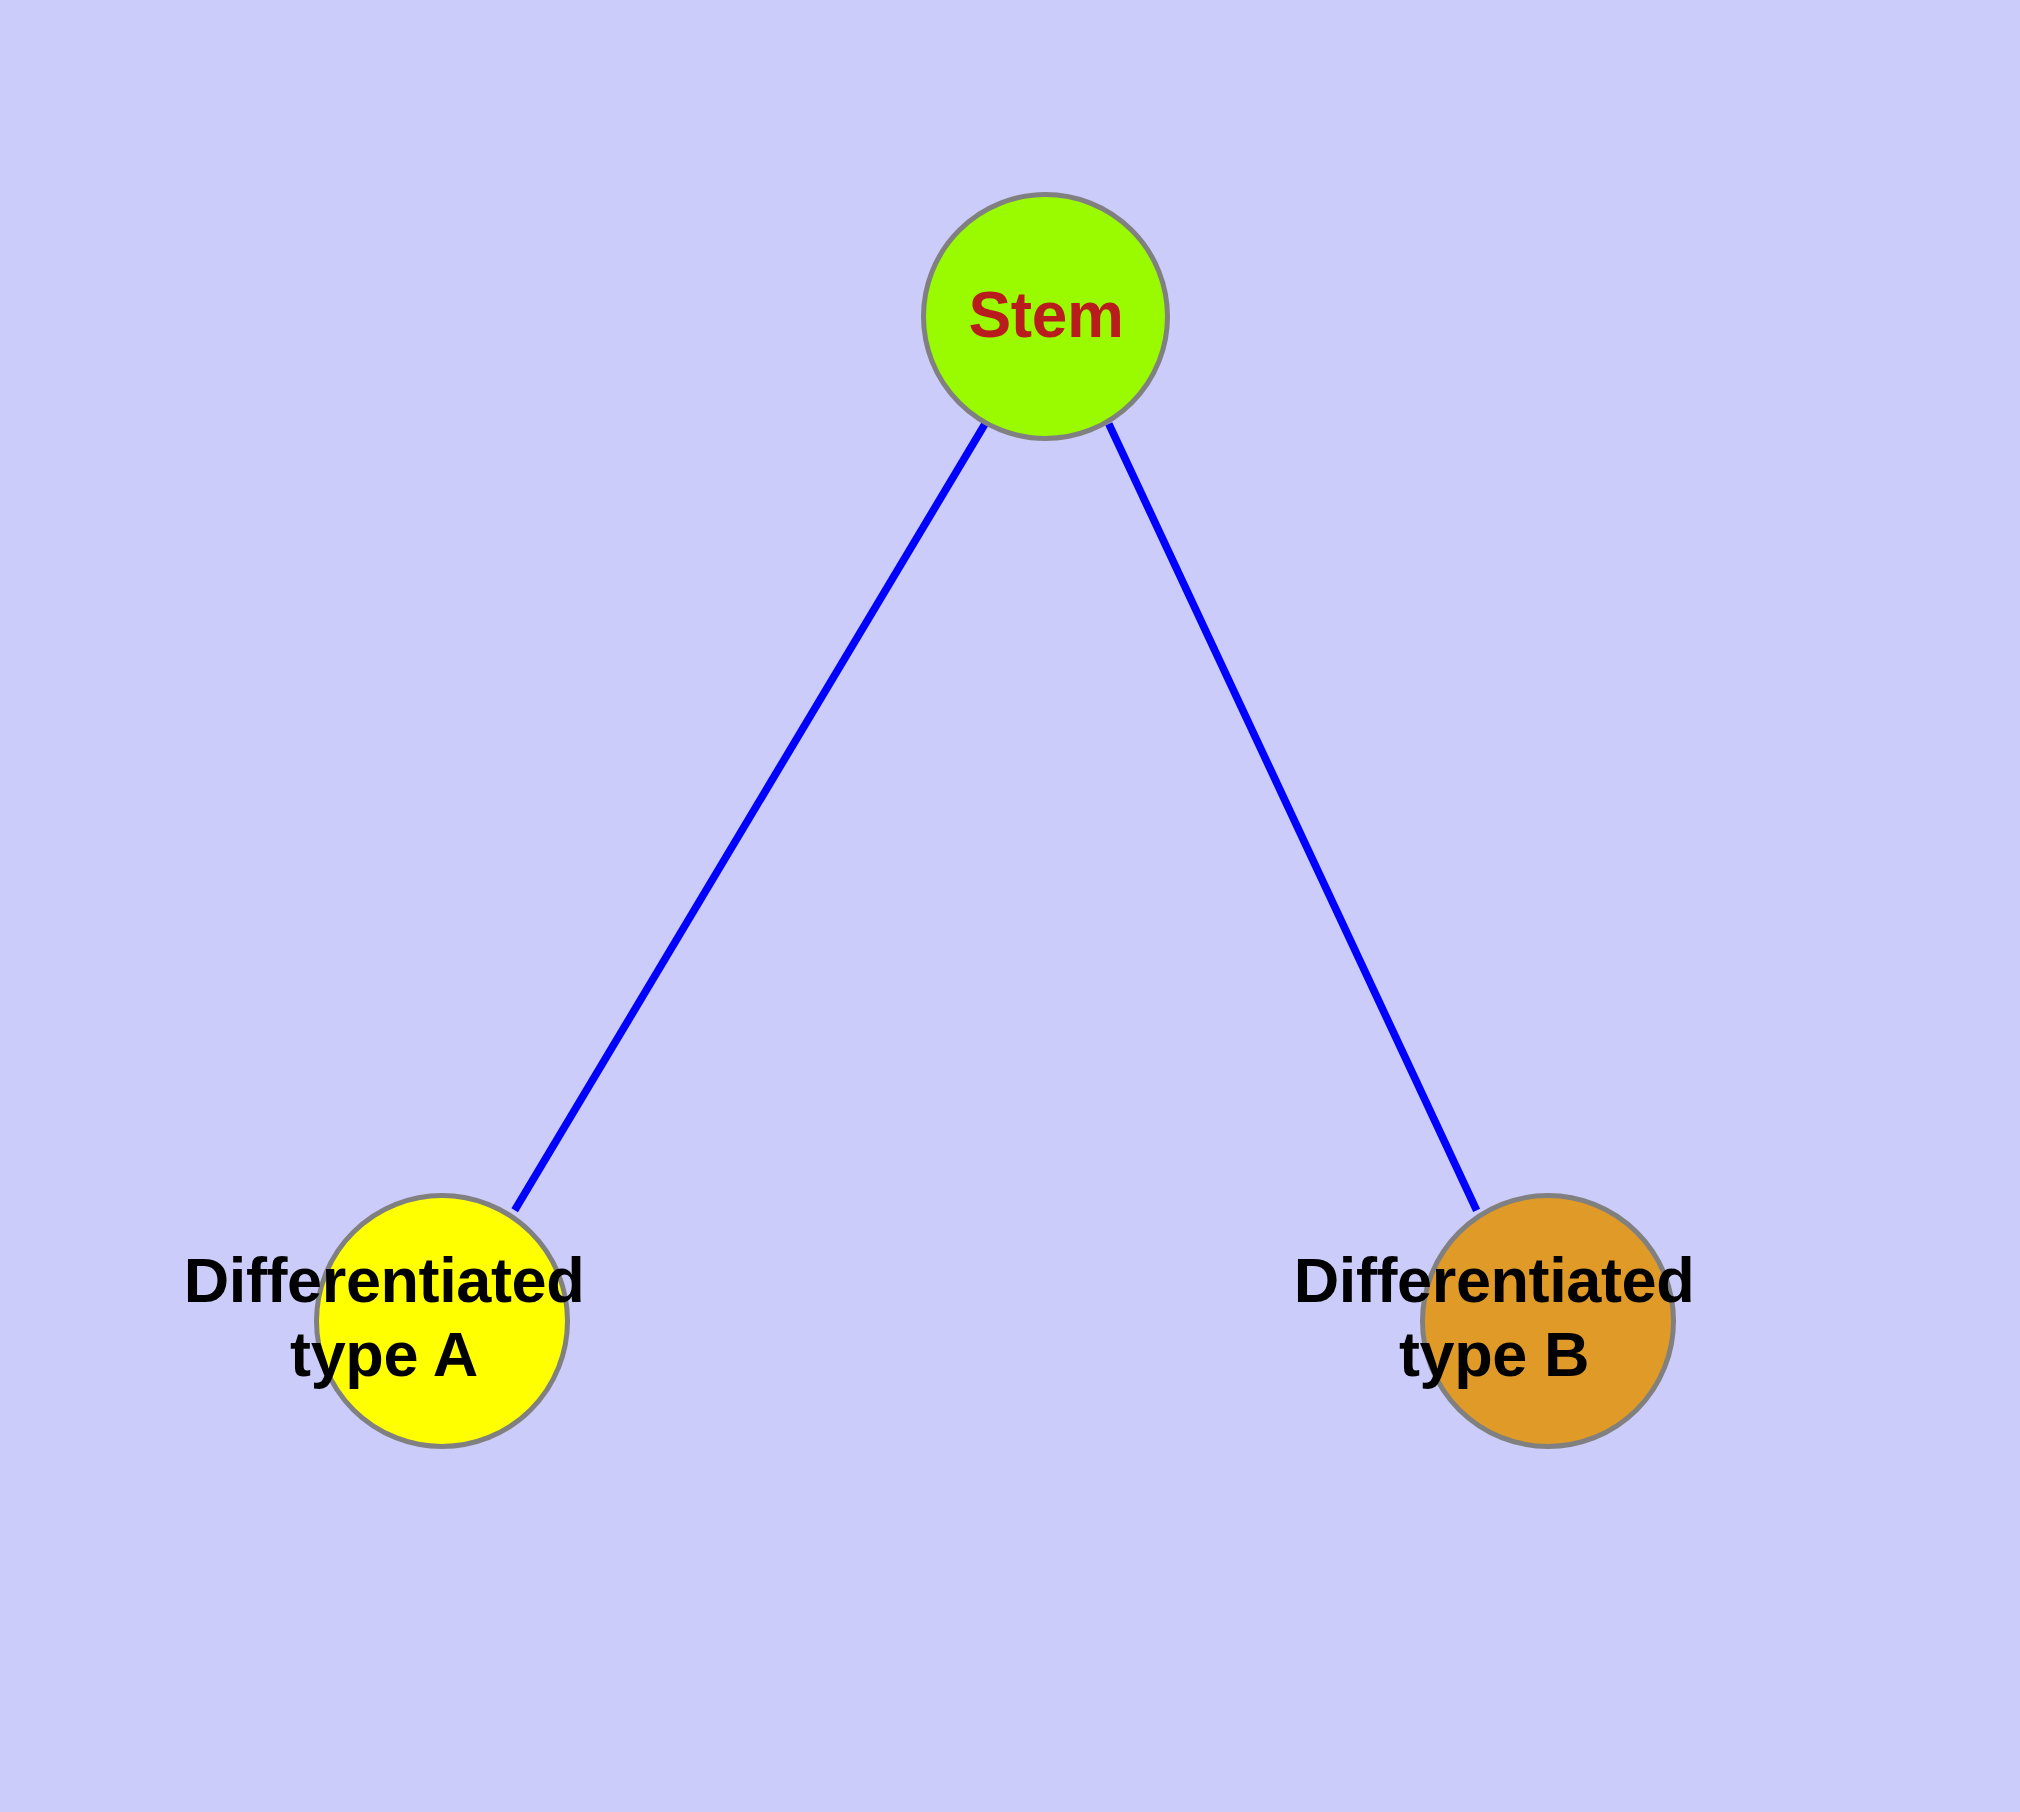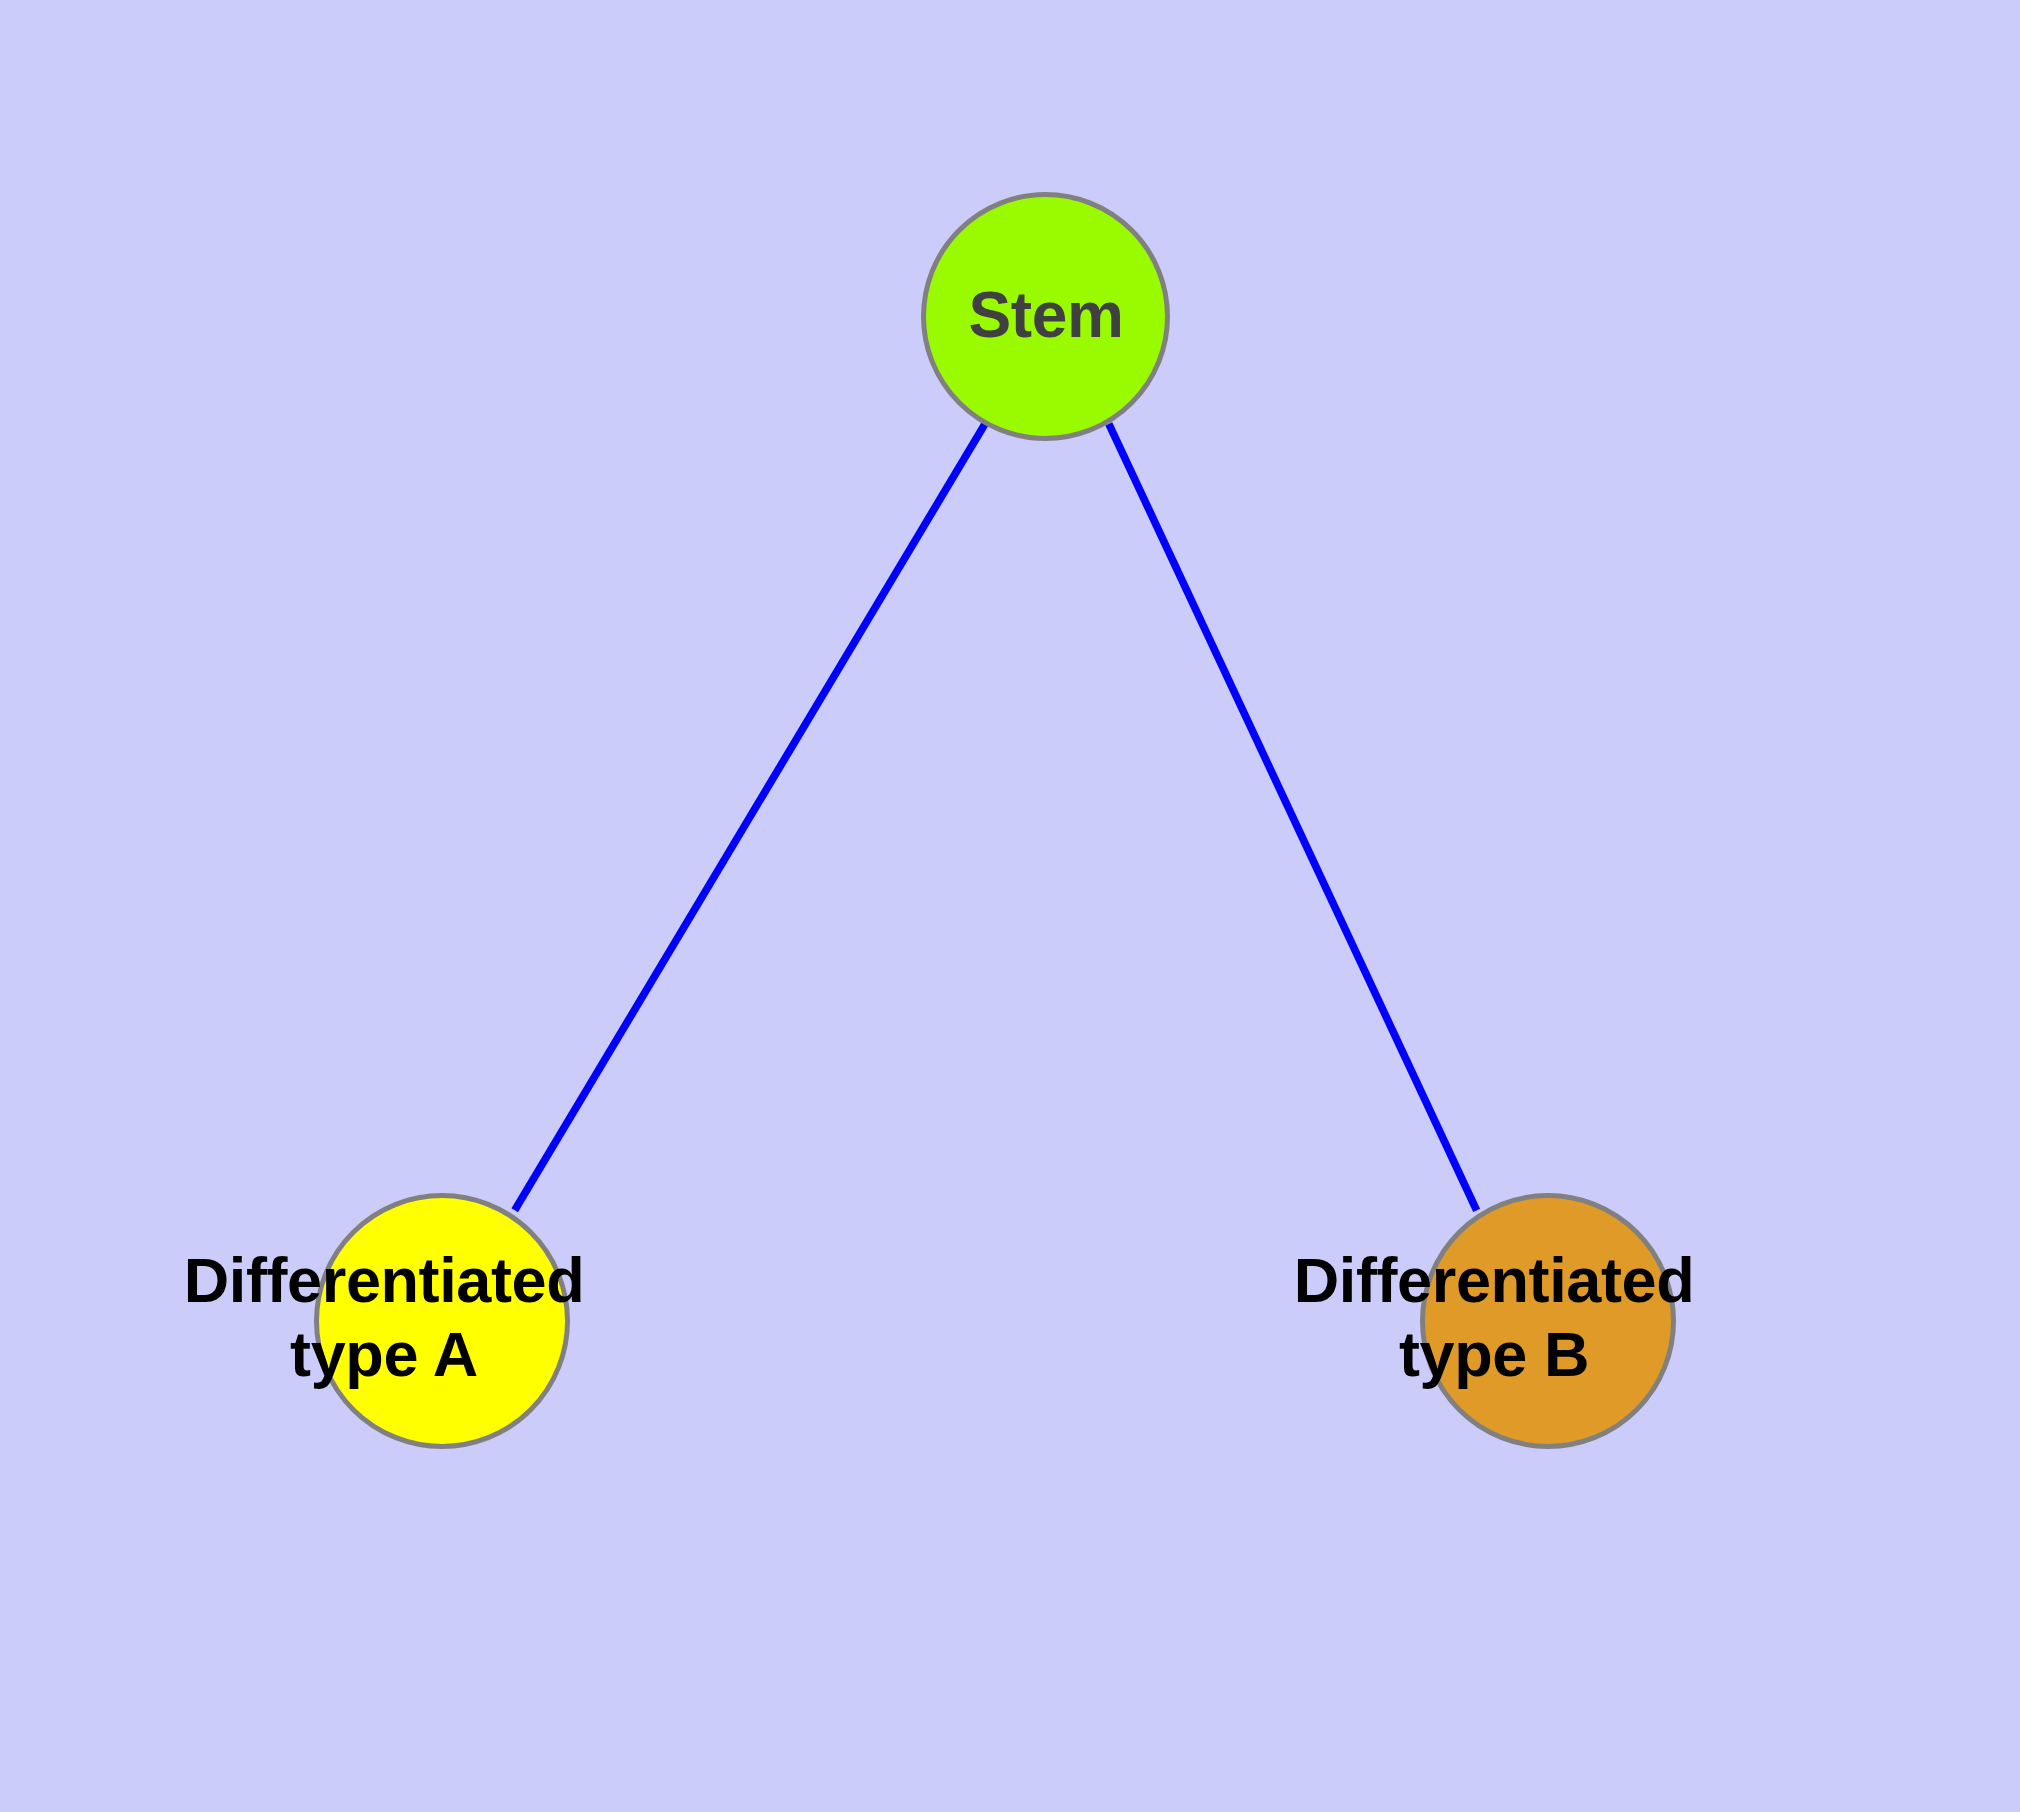--- a/index.html
+++ b/index.html
@@ -86,21 +86,21 @@
 
   <svg id="edge-layer" viewBox="0 0 2384 2138" xmlns="http://www.w3.org/2000/svg">
     <line id="edge-stem-diff-a" x1="1162" y1="500" x2="607" y2="1428" stroke="#0000ff" stroke-width="9" stroke-linecap="butt"></line>
     <line id="edge-stem-diff-b" x1="1308" y1="500" x2="1742" y2="1428" stroke="#0000ff" stroke-width="9" stroke-linecap="butt"></line>
   </svg>
 
   <div class="node" id="node-stem" style="left: 921px; top: 192px; width: 249px; height: 249px; background: rgb(154, 250, 0); border-color: rgb(128, 128, 128);"></div>
   <div class="node" id="node-diff-a" style="left: 314px; top: 1193px; width: 256px; height: 256px; background: rgb(255, 255, 0); border-color: rgb(128, 128, 128);"></div>
   <div class="node" id="node-diff-b" style="left: 1420px; top: 1193px; width: 256px; height: 256px; background: rgb(224, 154, 40); border-color: rgb(128, 128, 128);"></div>
 
-  <div class="node-label" id="label-stem" style="color: #404040;">Stem</div>
+  <div class="node-label" id="label-stem" style="color: #b91c1c;">Stem</div>
 
   <div class="node-label" id="label-diff-a" style="color: rgb(0, 0, 0);">Differentiated
 type A</div>
 
   <div class="node-label" id="label-diff-b" style="color: rgb(0, 0, 0);">Differentiated
 type B</div>
 
 </div>
 
 

